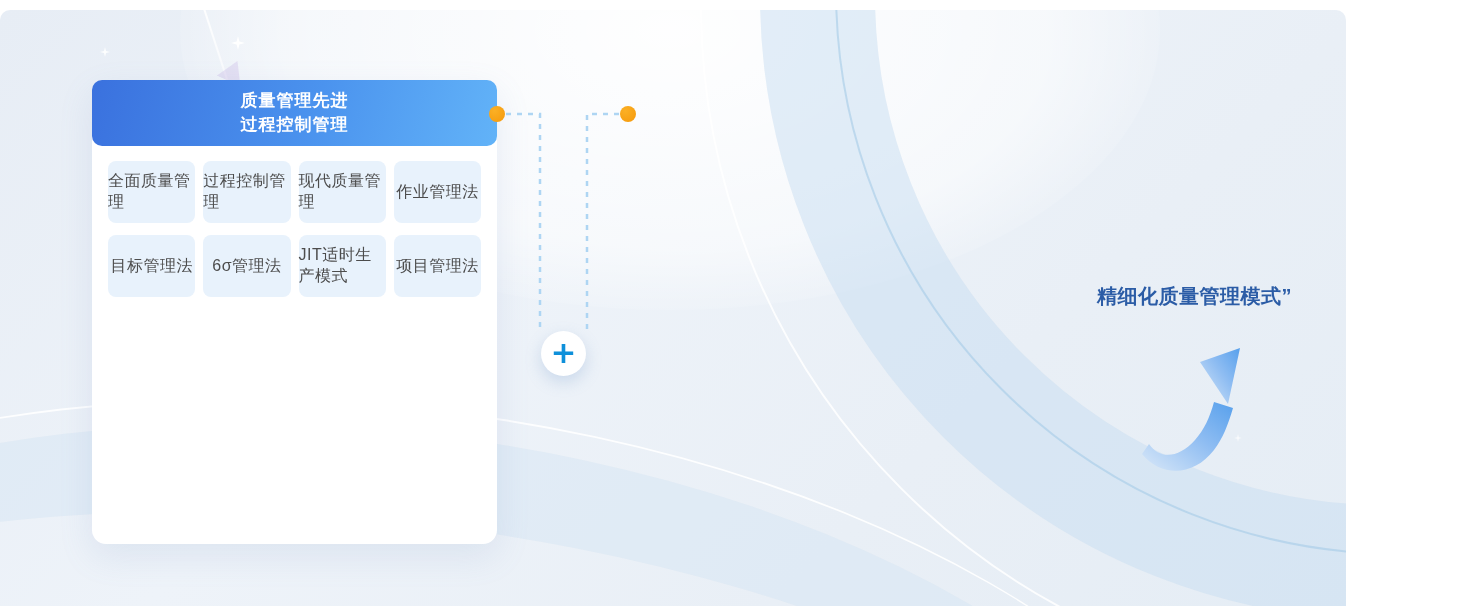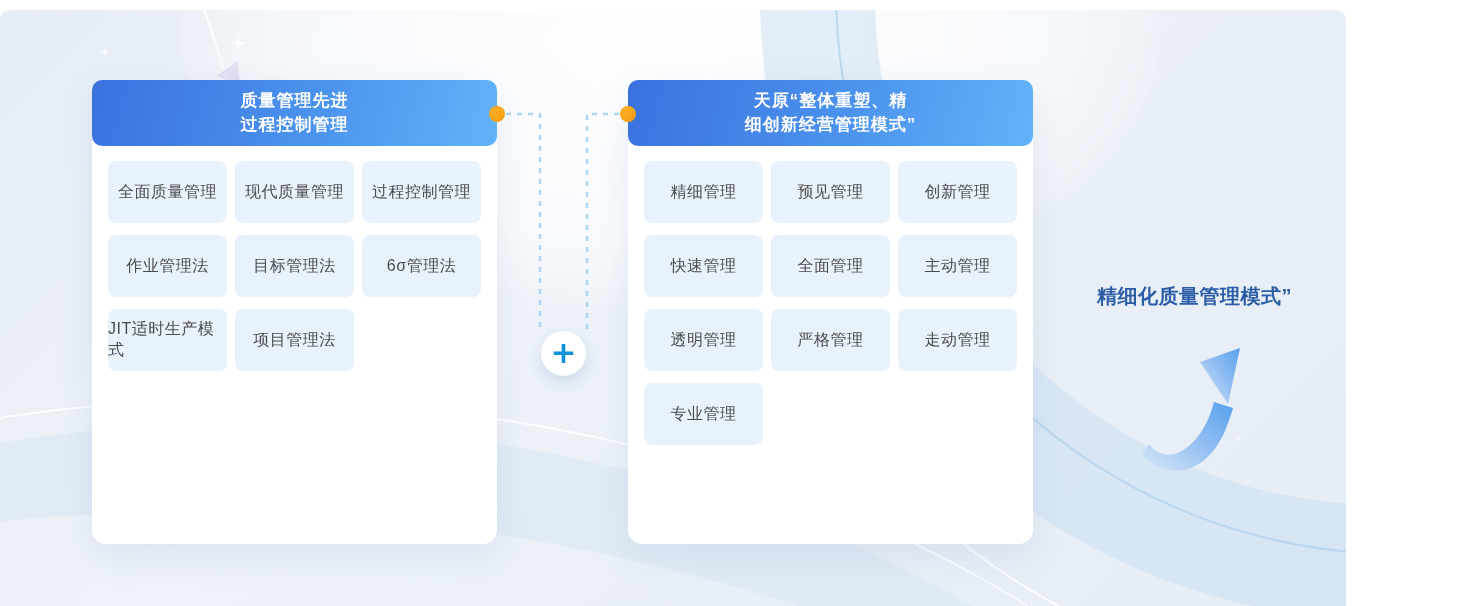--- a/index.html
+++ b/index.html
@@ -66,21 +66,21 @@
   .card.left  { left:92px; }
   .card.right { left:628px; }
   .card-header {
     height:66px; border-radius:10px;
     background:linear-gradient(105deg,#3A71DE 0%,#4B93EE 55%,#62B3F8 100%);
     display:flex; flex-direction:column; align-items:center; justify-content:center;
     color:#ffffff; font-size:17px; font-weight:700; line-height:24px; letter-spacing:1px;
   }
   .grid {
     margin:15px 16px 0 16px;
-    display:grid; grid-template-columns:1fr 1fr 1fr;
+    display:grid; grid-template-columns:1fr 1fr 1fr 1fr;
     grid-auto-rows:62px; gap:12px 8px;
   }
   .cell {
     background:#E8F2FC; border-radius:8px;
     display:flex; align-items:center; justify-content:center;
     font-size:16px; color:#4C4C4C; letter-spacing:0.5px;
   }
   
   .dot {
     position:absolute; width:16px; height:16px; border-radius:50%;
@@ -124,48 +124,30 @@
   <div class="deco sparkle" style="left:1352px;top:106px;width:9px;height:9px;opacity:0.85;"></div>
   <div class="deco sparkle" style="left:1234px;top:424px;width:8px;height:8px;opacity:0.7;"></div>
 
   <div class="card left">
     <div class="card-header">
       <div>质量管理先进</div>
       <div>过程控制管理</div>
     </div>
     <div class="grid">
       <div class="cell">全面质量管理</div>
+      <div class="cell">过程控制管理</div>
       <div class="cell">现代质量管理</div>
-      <div class="cell">过程控制管理</div>
       <div class="cell">作业管理法</div>
       <div class="cell">目标管理法</div>
       <div class="cell">6σ管理法</div>
       <div class="cell">JIT适时生产模式</div>
       <div class="cell">项目管理法</div>
     </div>
   </div>
 
-  <div class="card right">
-    <div class="card-header">
-      <div>天原“整体重塑、精</div>
-      <div>细创新经营管理模式”</div>
-    </div>
-    <div class="grid">
-      <div class="cell">精细管理</div>
-      <div class="cell">预见管理</div>
-      <div class="cell">创新管理</div>
-      <div class="cell">快速管理</div>
-      <div class="cell">全面管理</div>
-      <div class="cell">主动管理</div>
-      <div class="cell">透明管理</div>
-      <div class="cell">严格管理</div>
-      <div class="cell">走动管理</div>
-      <div class="cell">专业管理</div>
-    </div>
-  </div>
 
   <svg class="connector">
     <path d="M506,104 H540 V320" fill="none" stroke="#AED5F3" stroke-width="2.5" stroke-dasharray="5 6"></path>
     <path d="M619,104 H587 V320" fill="none" stroke="#AED5F3" stroke-width="2.5" stroke-dasharray="5 6"></path>
   </svg>
   <div class="dot left"></div>
   <div class="dot right"></div>
   <div class="plus-circle">+</div>
 
   <div class="result-note">

